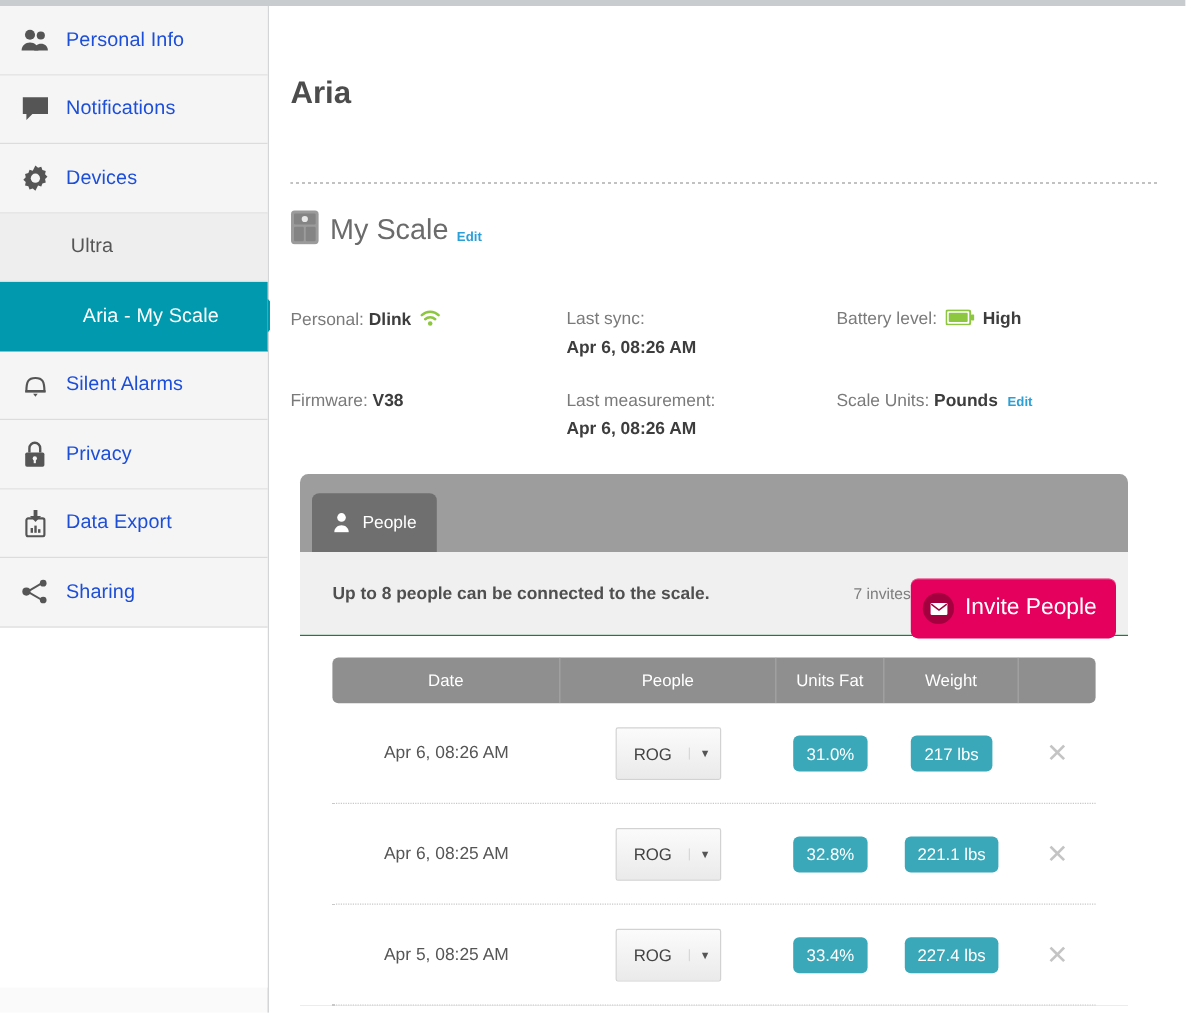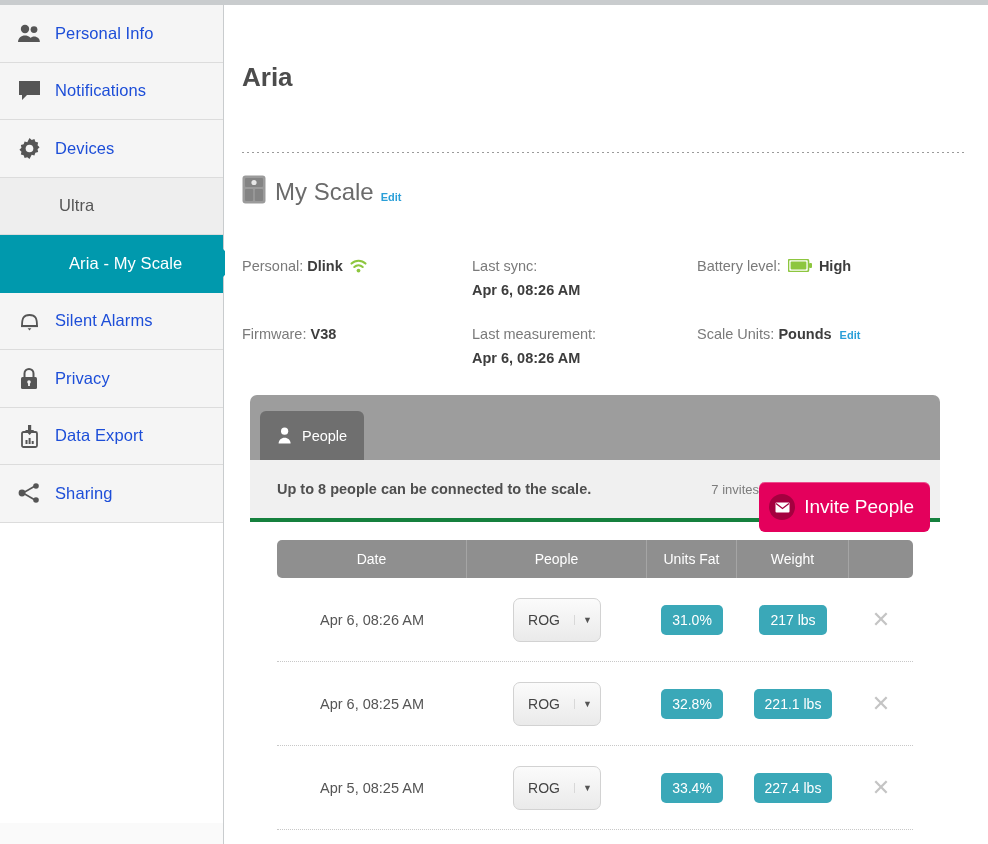--- a/index.html
+++ b/index.html
@@ -190,24 +190,24 @@
   }
   .tab .t-ic { margin-right: 9px; display: flex; align-items: center; }
   .tab.people { background: #6f6f6f; color: #ffffff; }
   .tab.measurements { background: #ffffff; color: #9a9a9a; height: 52px; }
 
   .panel-body { background: #ffffff; }
 
   .invite-bar {
     position: relative;
     background: #f0f0f0;
-    height: 62px;
-    display: flex;
-    align-items: center;
-    border-bottom: 4px solid #15803d;
+    height: 70px;
+    display: flex;
+    align-items: center;
+    border-bottom: 1px solid #15803d;
   }
   .invite-text {
     font-size: 14.5px;
     color: #4f4f4f;
     margin-left: 27px;
     font-weight: bold;
   }
   .invites-left {
     position: absolute;
     right: 160px;
@@ -279,21 +279,21 @@
     justify-content: center;
     height: 84px;
   }
   .td.date { font-size: 14.5px; color: #555555; }
 
   .select {
     width: 88px;
     height: 44px;
     background: linear-gradient(to bottom, #fbfbfb, #eaeaea);
     border: 1px solid #d2d2d2;
-    border-radius: 7px;
+    border-radius: 2px;
     display: flex;
     align-items: center;
     cursor: pointer;
   }
   .select .sv {
     flex: 1;
     text-align: center;
     font-size: 14px;
     color: #444444;
   }

